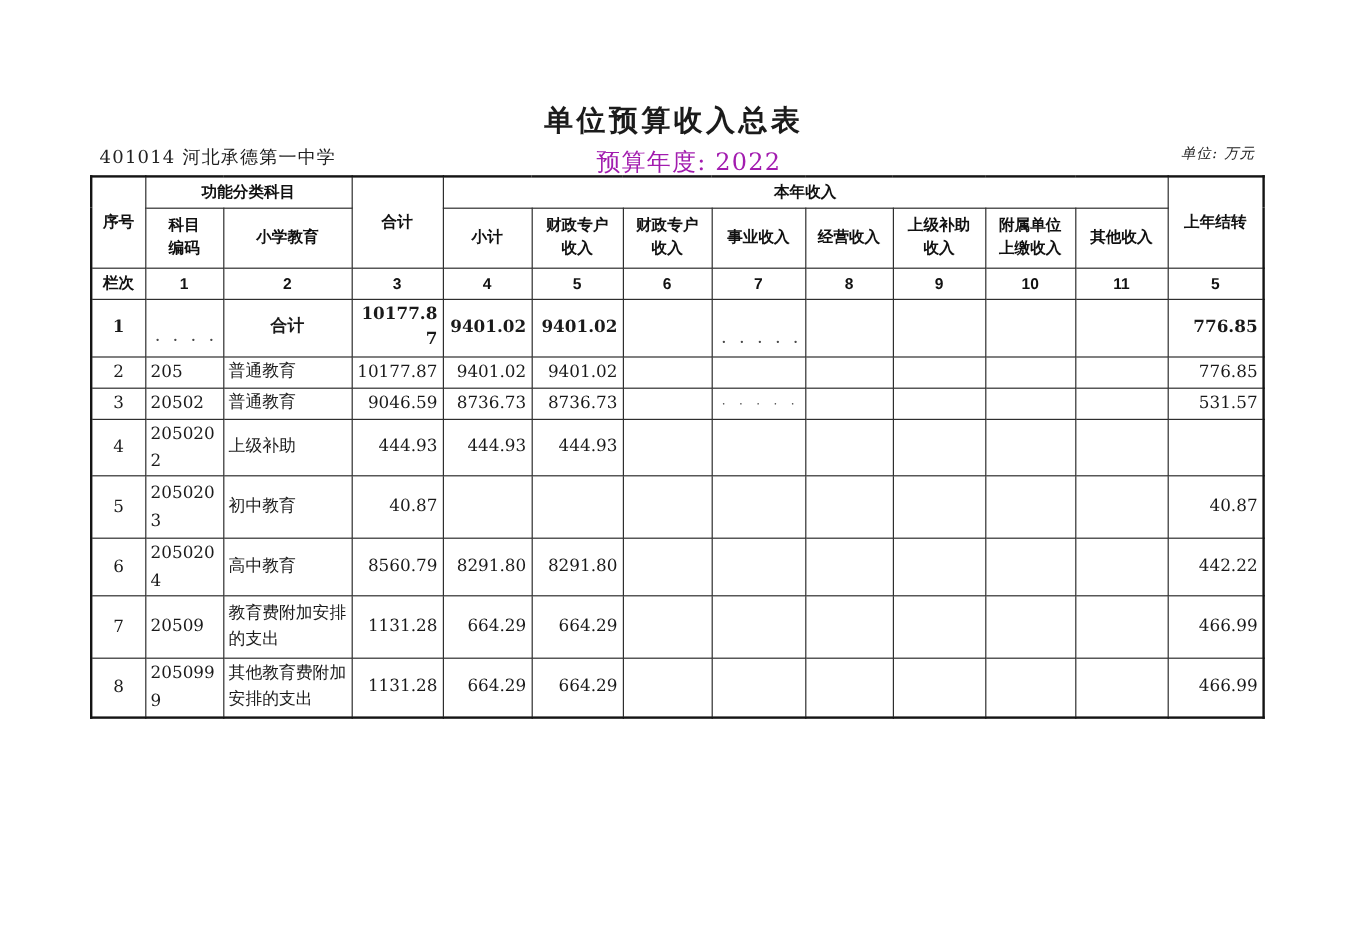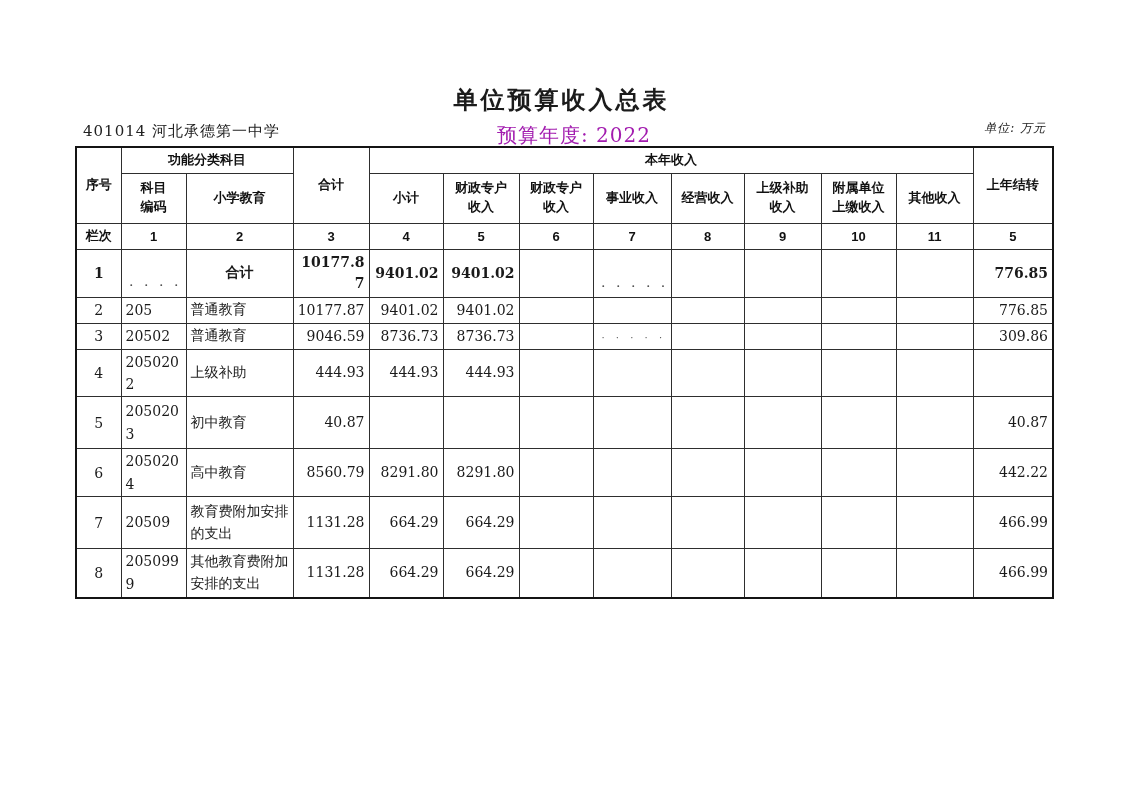--- a/index.html
+++ b/index.html
@@ -205,21 +205,21 @@
           <td class="c-num">8736.73</td>
           <td class="c-num">8736.73</td>
           <td class="c-num"></td>
           <td class="c-num">
             <span class="dots">· · · · · · ·</span>
           </td>
           <td class="c-num"></td>
           <td class="c-num"></td>
           <td class="c-num"></td>
           <td class="c-num"></td>
-          <td class="c-num">309.86</td>
+          <td class="c-num">531.57</td>
         </tr>
         <tr>
           <td class="c-seq">4</td>
           <td class="c-code">2050202</td>
           <td class="c-name">上级补助</td>
           <td class="c-num">444.93</td>
           <td class="c-num">444.93</td>
           <td class="c-num">444.93</td>
           <td class="c-num"></td>
           <td class="c-num"></td>

